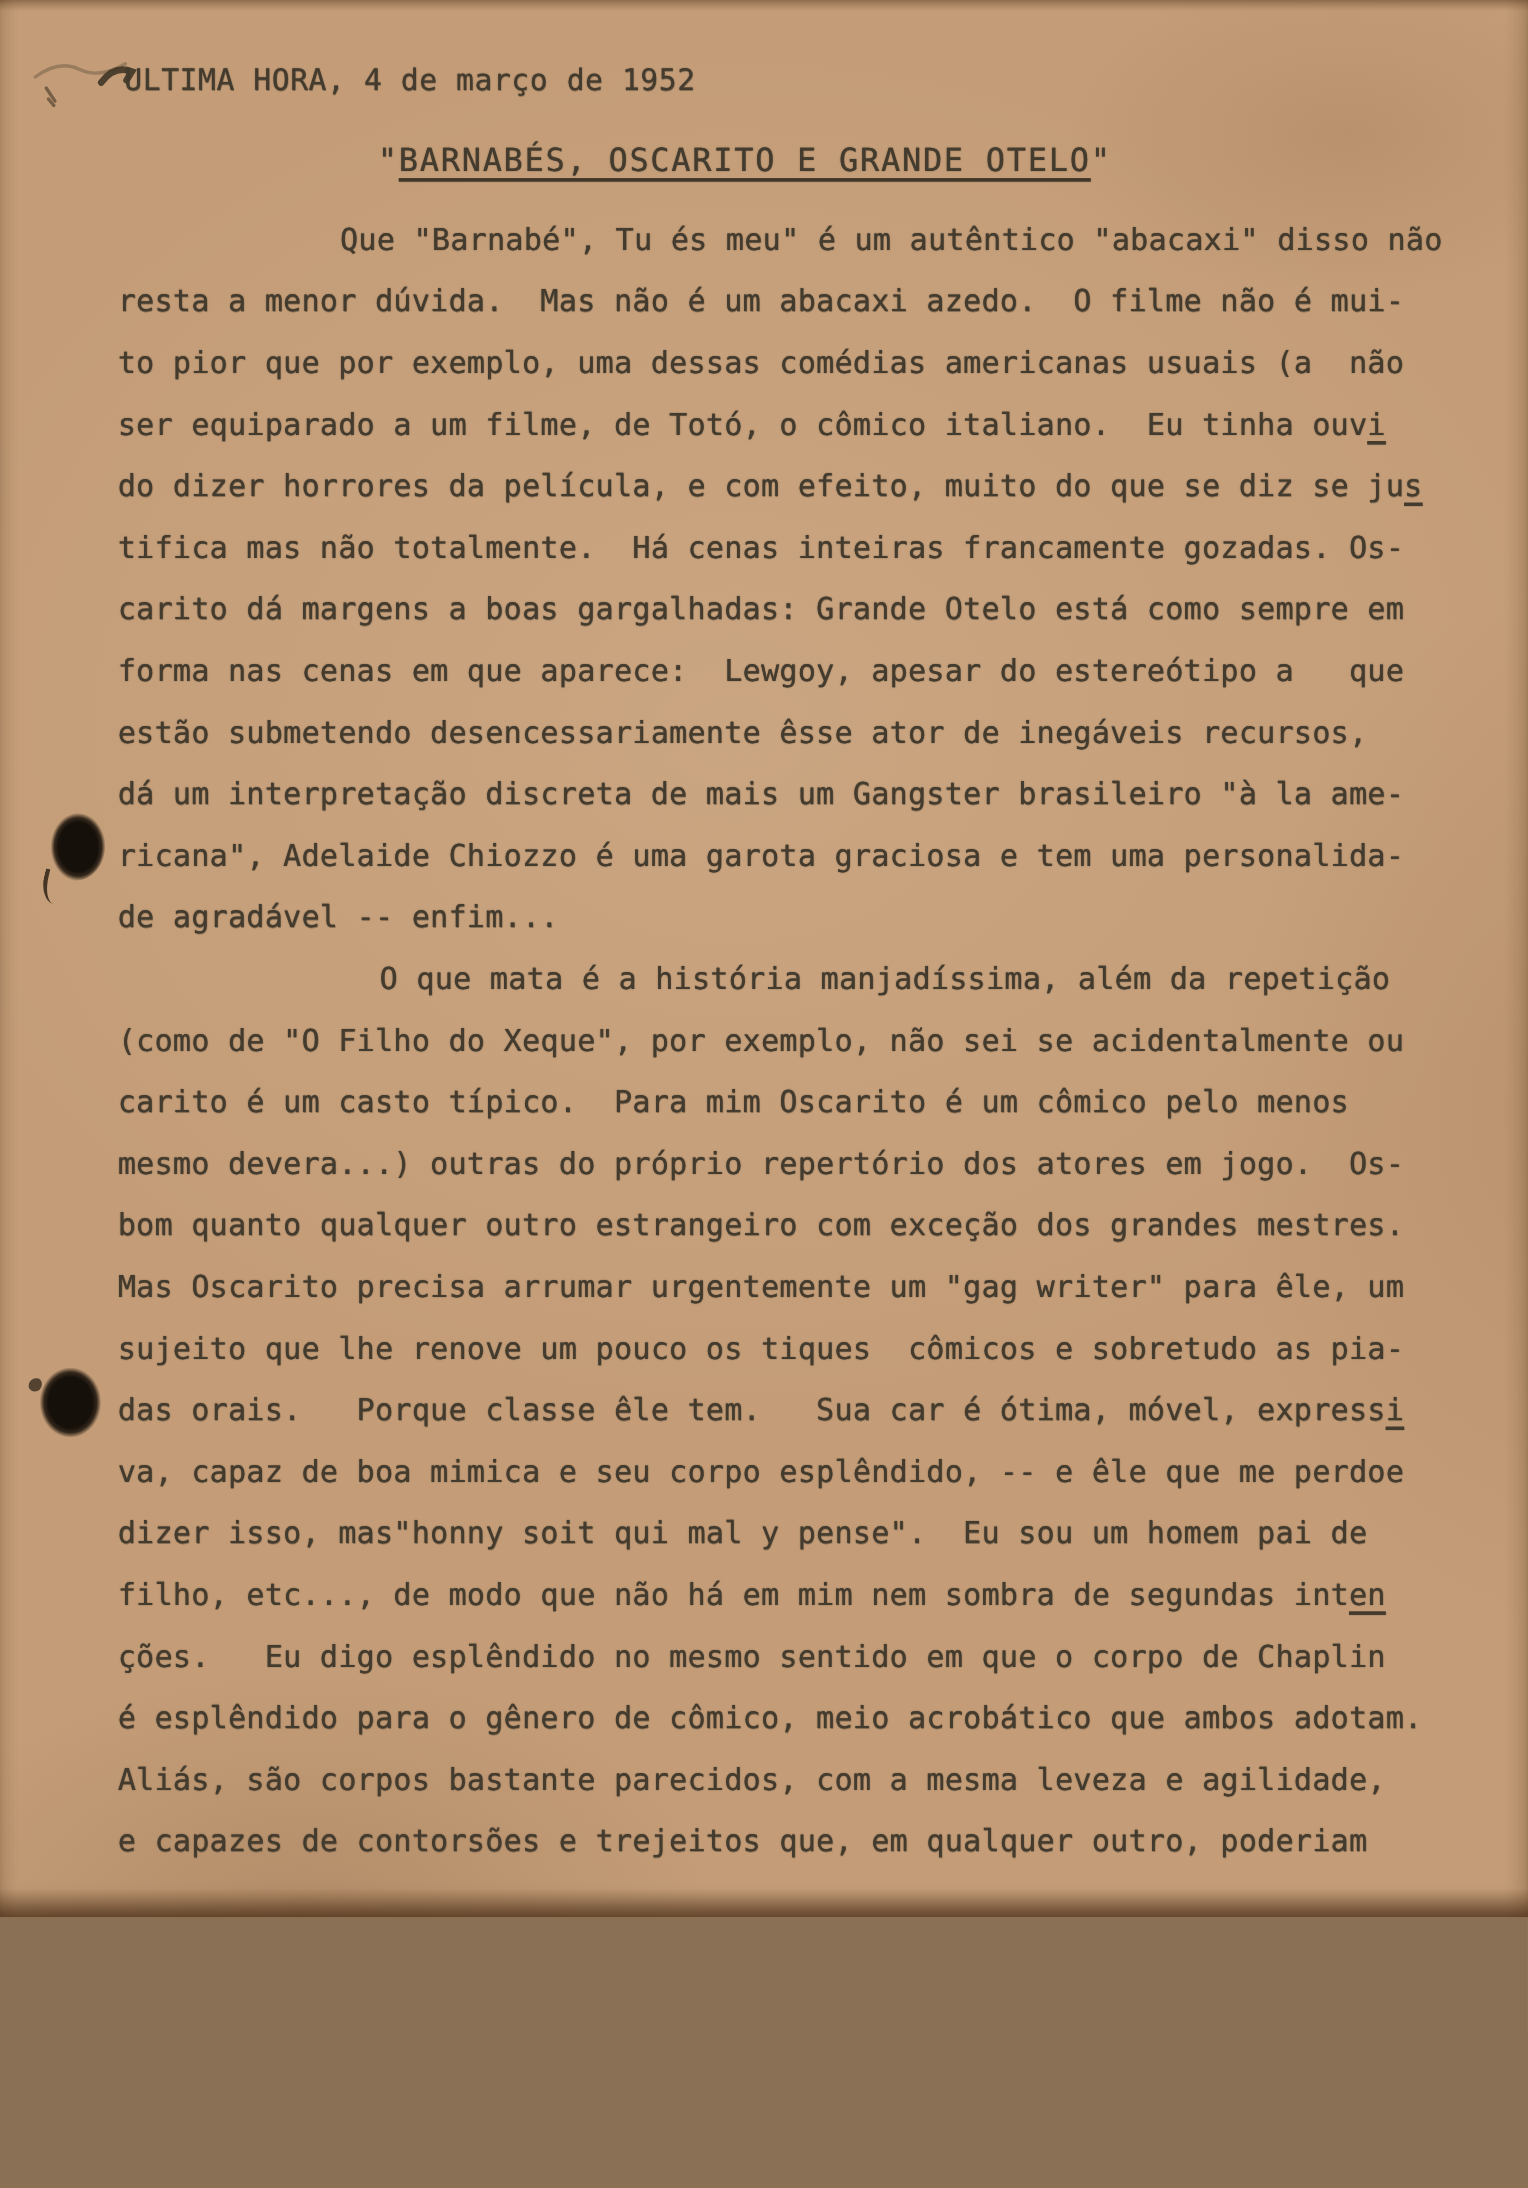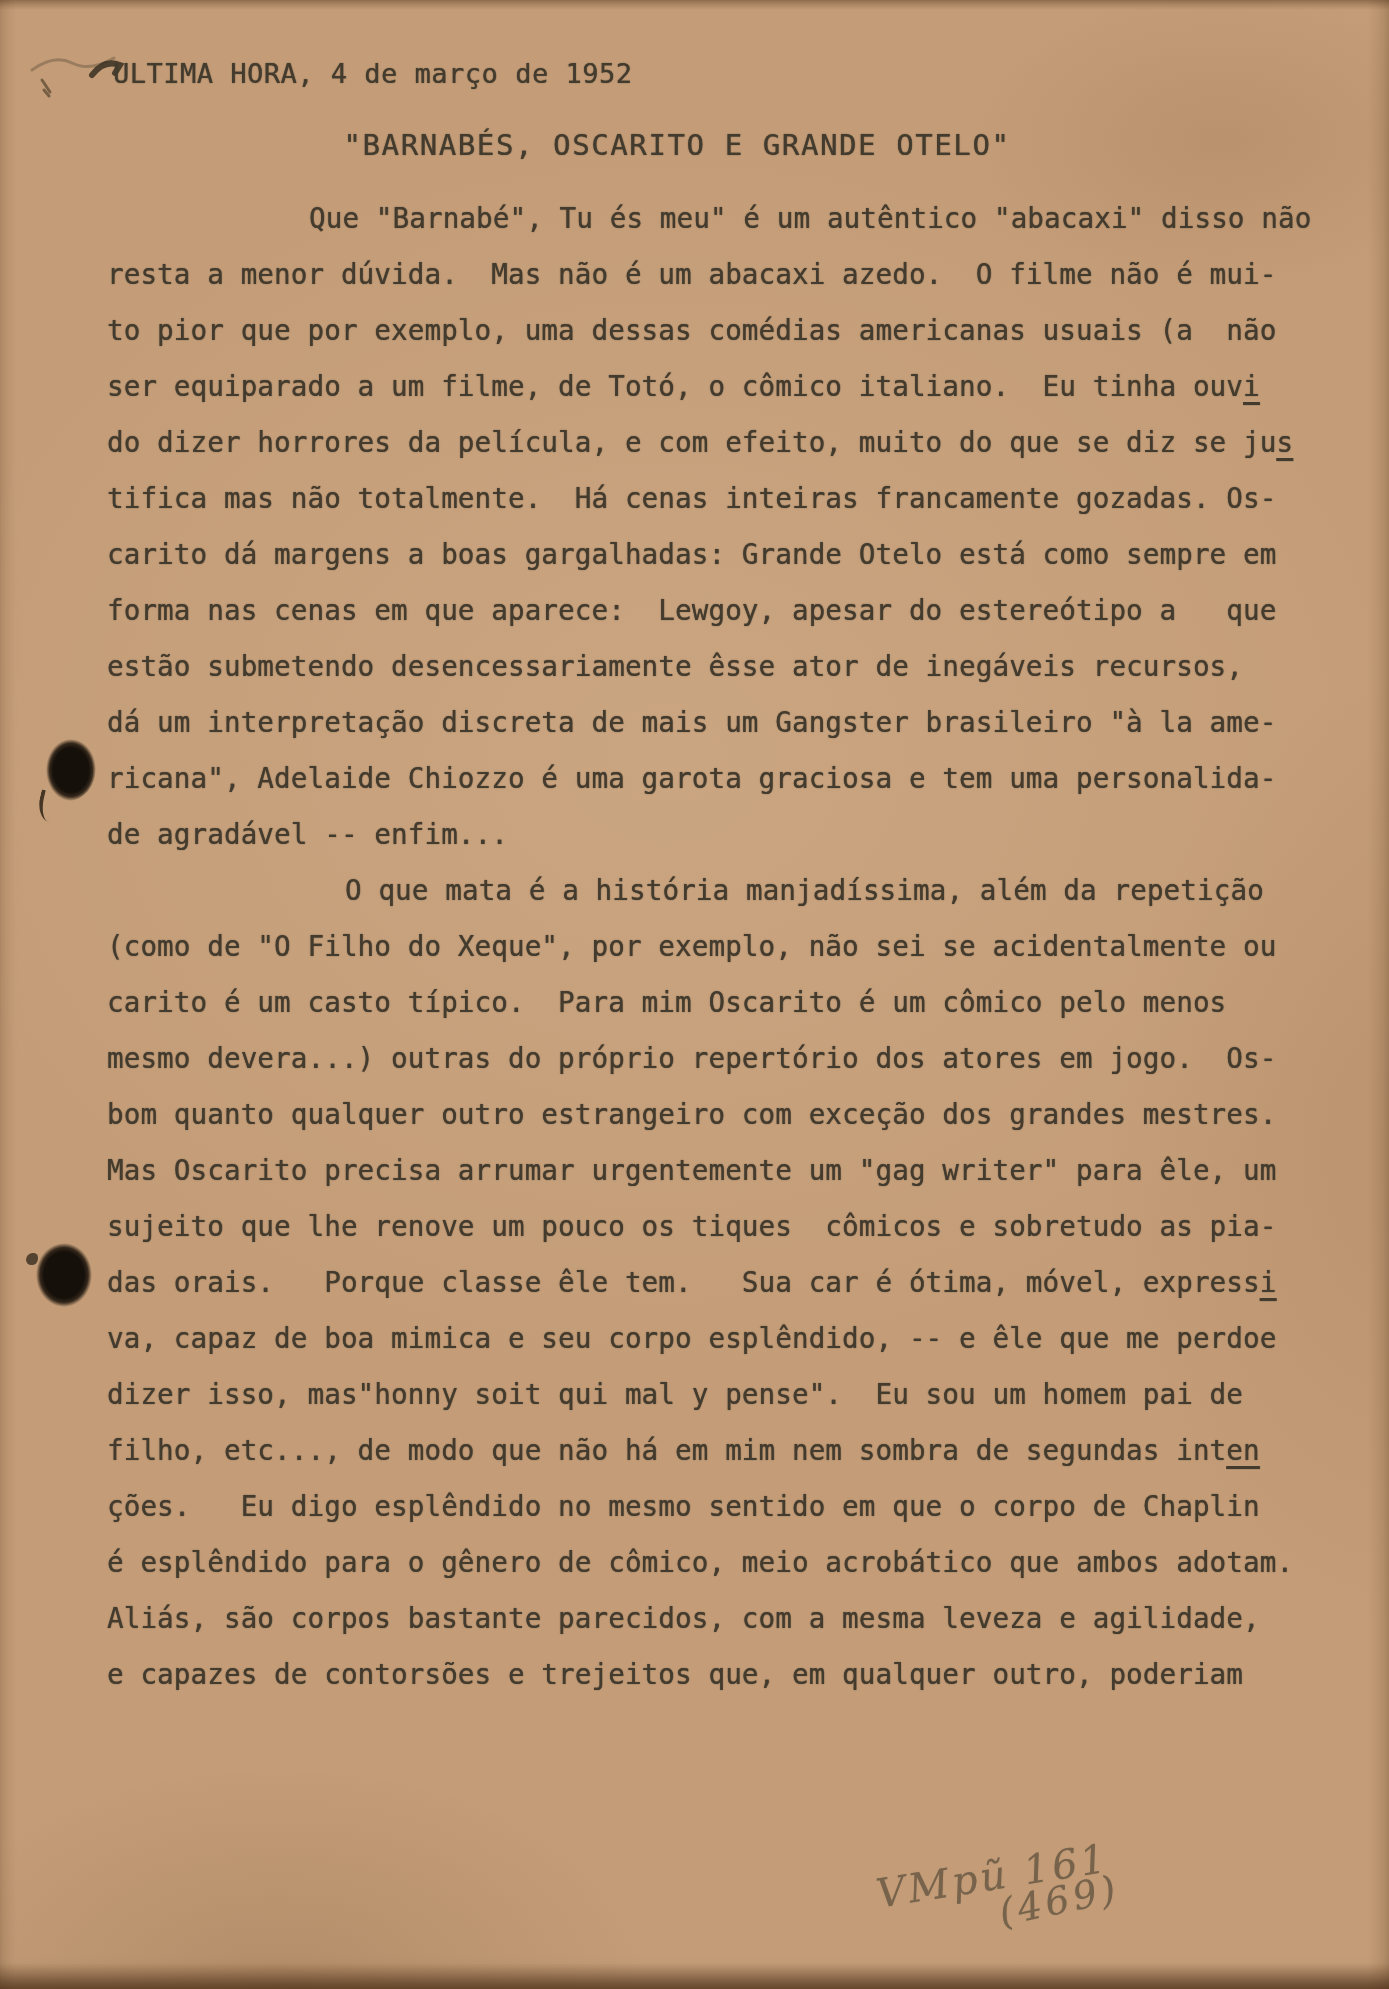--- a/index.html
+++ b/index.html
@@ -3,21 +3,21 @@
 <meta charset="utf-8">
 <style>
   :root{
     --paper:#c49d78;
     --ink:#433b2e;
     --pencil:#77634c;
   }
   html,body{margin:0;padding:0;}
   body{width:1389px;height:1989px;background:#8a7055;font-family:"DejaVu Sans Mono", monospace;}
   .page{
-    position:relative;width:1389px;height:1989px;overflow:hidden;
+    position:relative;width:1389px;height:1743px;overflow:hidden;
     background:
       radial-gradient(340px 200px at 88% 7%, rgba(130,92,55,.16), transparent 75%),
       radial-gradient(420px 640px at 102% 58%, rgba(120,82,46,.12), transparent 75%),
       radial-gradient(500px 300px at 20% 100%, rgba(100,65,35,.18), transparent 75%),
       radial-gradient(1100px 900px at 48% 38%, rgba(255,236,205,.10), transparent 70%),
       linear-gradient(to bottom, rgba(85,55,28,.30), rgba(85,55,28,0) 10px),
       linear-gradient(to top, rgba(62,36,14,.50), rgba(62,36,14,0) 26px),
       linear-gradient(to left, rgba(95,62,30,.16), rgba(95,62,30,0) 22px),
       linear-gradient(to right, rgba(95,62,30,.10), rgba(95,62,30,0) 16px),
       var(--paper);
@@ -30,20 +30,21 @@
   }
   .header{
     position:absolute;left:113px;top:58px;
     font-size:27px;letter-spacing:.5px;white-space:pre;
   }
   .title-wrap{
     position:absolute;left:0;right:35px;top:128px;text-align:center;
     font-size:29px;letter-spacing:1.6px;white-space:pre;
   }
   .title-underlined{
+    text-decoration:underline;
     text-decoration-thickness:3px;
     text-underline-offset:7px;
     text-decoration-color:rgba(62,54,40,.9);
   }
   .body-text{
     position:absolute;left:107px;top:190px;width:1250px;
     font-size:27.5px;letter-spacing:.15px;line-height:56px;
   }
   .line{white-space:pre;height:56px;}
   .para:nth-child(1) .line.first{text-indent:202px;}

